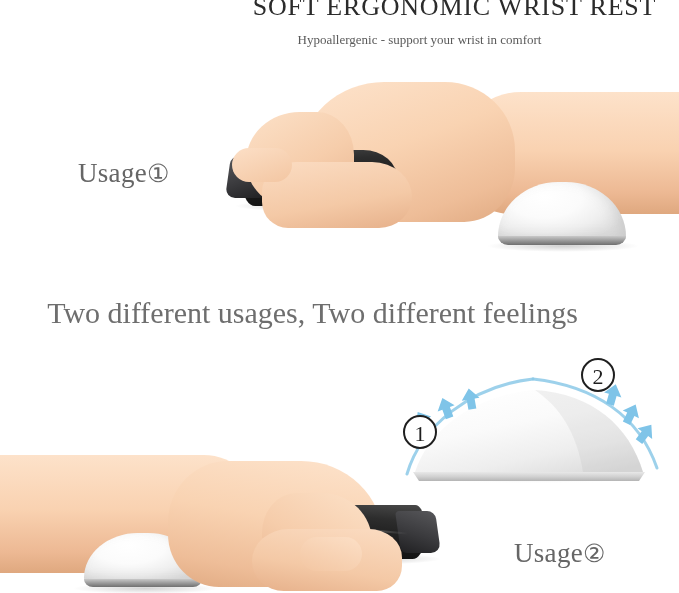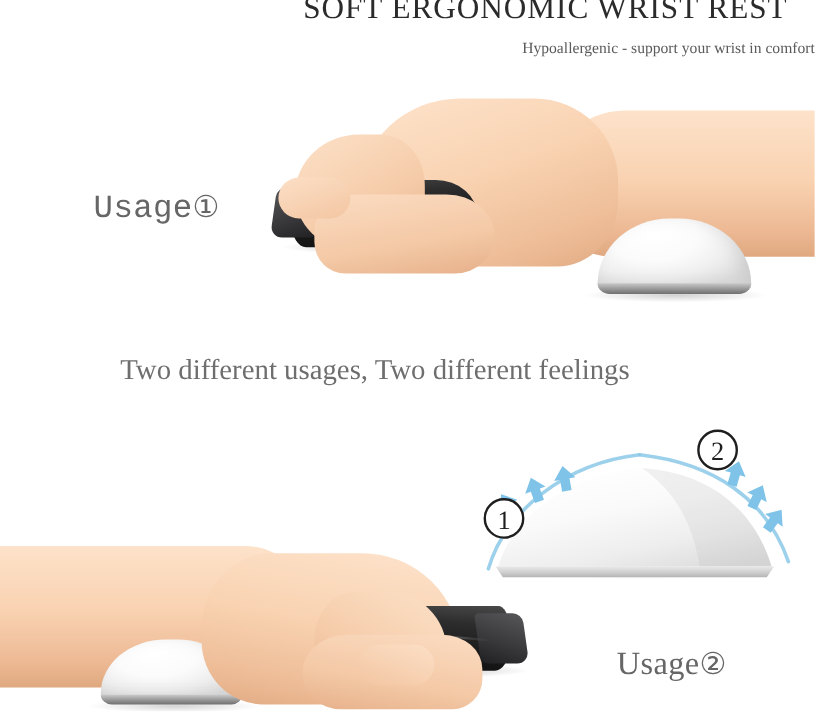--- a/index.html
+++ b/index.html
@@ -37,56 +37,56 @@
     letter-spacing: 0.8px;
     color: #2b2b2b;
     white-space: nowrap;
     font-weight: 400;
   }
   #product-subtitle {
     position: absolute;
     top: 32px;
     left: 0;
     width: 679px;
-    text-align: right;
+    text-align: center;
     padding-left: 160px;
     box-sizing: border-box;
     font-family: "Liberation Serif", serif;
     font-size: 13px;
     color: #5a5a5a;
     white-space: nowrap;
   }
 
   
   .usage-label {
     position: absolute;
     font-family: "Liberation Serif", serif;
     font-size: 27px;
     color: #666666;
     white-space: nowrap;
     letter-spacing: 0.3px;
   }
-  #usage-label-1 { left: 78px;  top: 158px; font-family: Liberation Mono, monospace; }
+  #usage-label-1 { left: 78px;  top: 158px; }
   #usage-label-2 { left: 514px; top: 538px; }
   .usage-circled {
     font-size: 25px;
     letter-spacing: 0;
   }
 
   
   #tagline {
     position: absolute;
     top: 296px;
     left: 0;
     width: 679px;
     text-align: center;
     padding-right: 54px;
     box-sizing: border-box;
     font-family: "Liberation Serif", serif;
-    font-size: 24px;
+    font-size: 30px;
     color: #6e6e6e;
     white-space: nowrap;
   }
 
   
   .photo {
     position: absolute;
     overflow: hidden;
   }
   #photo-top    { left: 0;   top: 70px;  width: 679px; height: 190px; }

